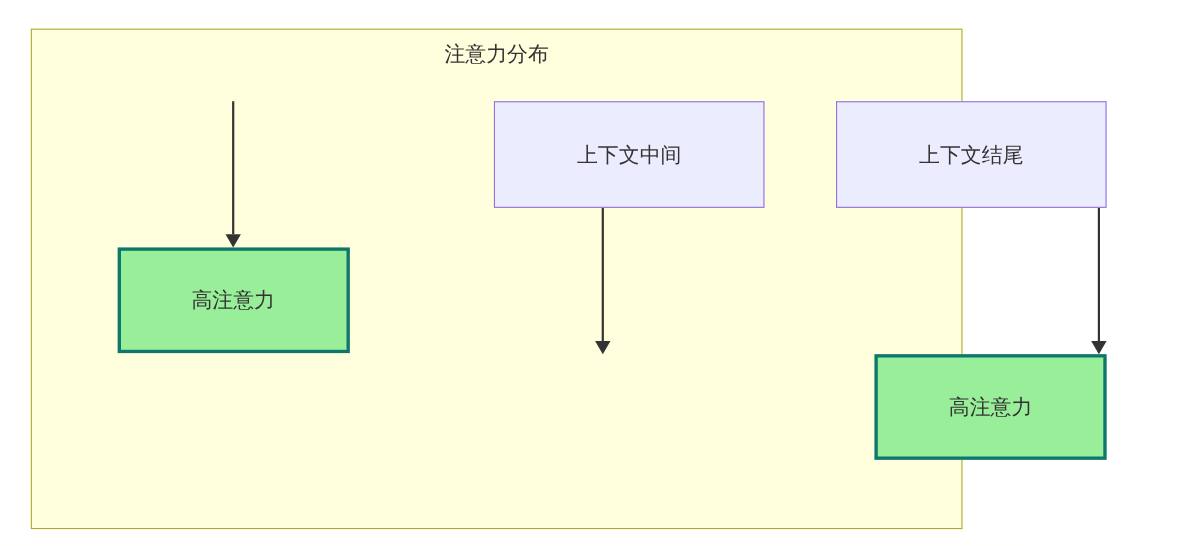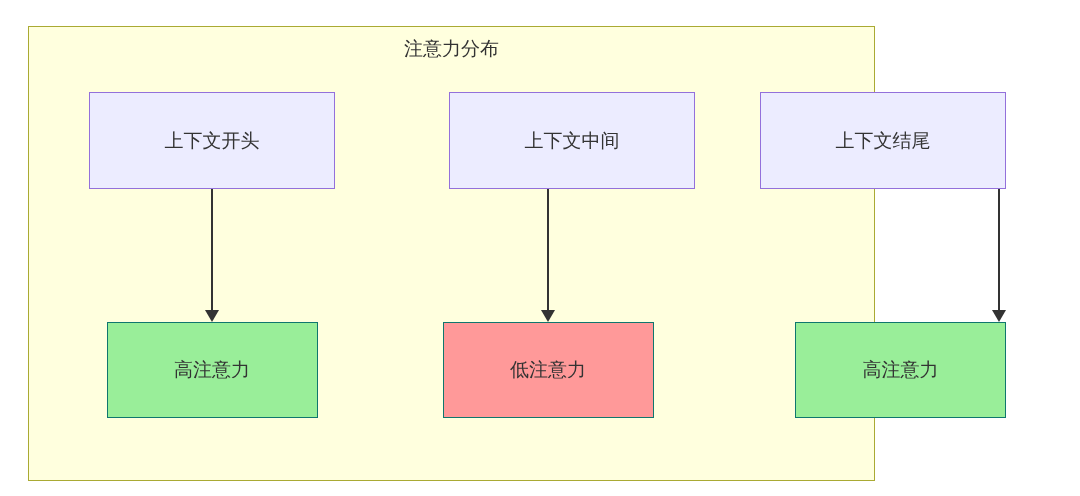--- a/index.html
+++ b/index.html
@@ -56,21 +56,21 @@
   }
   .source-node {
     width: 246px;
     height: 97px;
     border: 1.5px solid #9370db;
     background: #ececff;
   }
   .result-node {
     width: 211px;
     height: 96px;
-    border: 1px solid #0f766e;
+    border: 3px solid #0f766e;
   }
   .arrow {
     height: 133px;
     display: flex;
     flex-direction: column;
     align-items: center;
   }
   .arrow-line {
     width: 2px;
     flex: 1 1 auto;
@@ -85,35 +85,33 @@
   }
 </style>
 </head>
 <body>
 
 <div class="canvas">
   <div class="cluster" style="background-color: rgb(255, 255, 222);">
     <div class="cluster-title">注意力分布</div>
 
     <div class="column col-0">
-      <div class="node source-node" style="background-color: rgb(236, 236, 255);">上下文开头</div>
       <div class="arrow">
         <div class="arrow-line"></div>
         <div class="arrow-head"></div>
       </div>
       <div class="node result-node" style="background-color: rgb(153, 238, 153);">高注意力</div>
     </div>
 
     <div class="column col-1">
       <div class="node source-node" style="background-color: rgb(236, 236, 255); margin-left: 48px;">上下文中间</div>
       <div class="arrow">
         <div class="arrow-line"></div>
         <div class="arrow-head"></div>
       </div>
-      <div class="node result-node" style="background-color: rgb(255, 153, 153);">低注意力</div>
     </div>
 
     <div class="column col-2">
       <div class="node source-node" style="background-color: rgb(236, 236, 255);">上下文结尾</div>
       <div class="arrow">
         <div class="arrow-line"></div>
         <div class="arrow-head"></div>
       </div>
       <div class="node result-node" style="background-color: rgb(153, 238, 153);">高注意力</div>
     </div>

